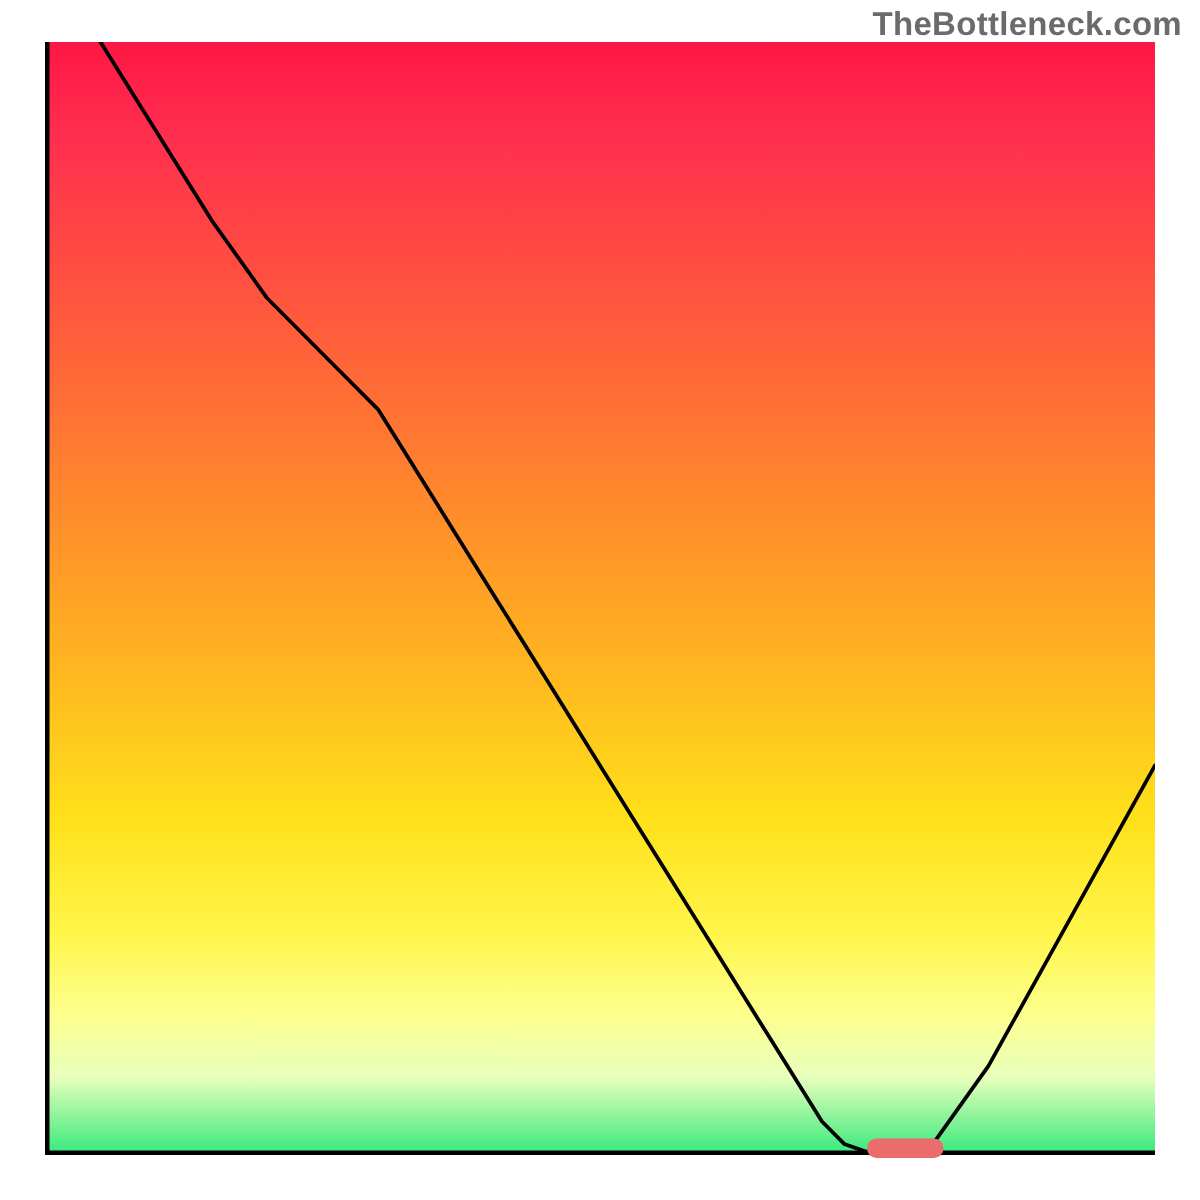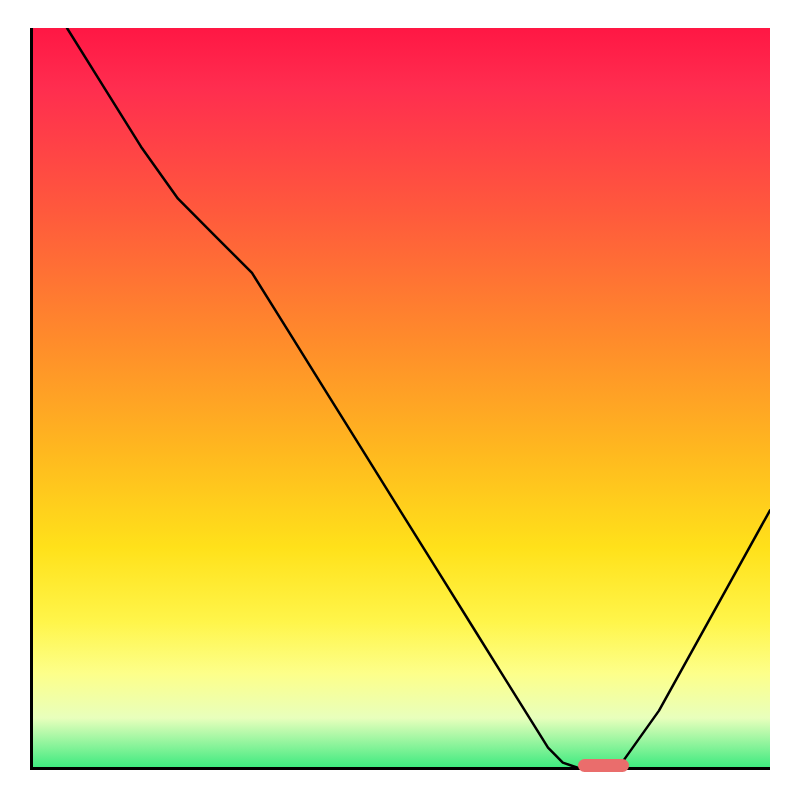--- a/index.html
+++ b/index.html
@@ -86,20 +86,21 @@
     background: #ea6d6c;
     border-radius: 7px;
     z-index: 3;
   }
 </style>
 </head>
 <body>
 
 <div class="wrap">
 
+  <div class="watermark">TheBottleneck.com</div>
 
   <div class="axis-left"></div>
   <div class="axis-bottom"></div>
 
   <div class="plot">
     <div class="gradient"></div>
 
     <svg class="curve" viewBox="0 0 740 742" preserveAspectRatio="none">
       <polyline id="curve-poly" fill="none" stroke="#000" stroke-width="2.5" stroke-linejoin="round" stroke-linecap="round" points="37.0,0.0 74.0,59.4 111.0,118.7 148.0,170.7 185.0,207.8 222.0,244.9 259.0,304.2 296.0,363.6 333.0,422.9 370.0,482.3 407.0,541.7 444.0,601.0 481.0,660.4 518.0,719.7 532.8,734.6 547.6,739.8 562.4,740.5 577.2,739.8 592.0,734.6 629.0,682.6 666.0,615.9 703.0,549.1 740.0,482.3"></polyline>
     </svg>

